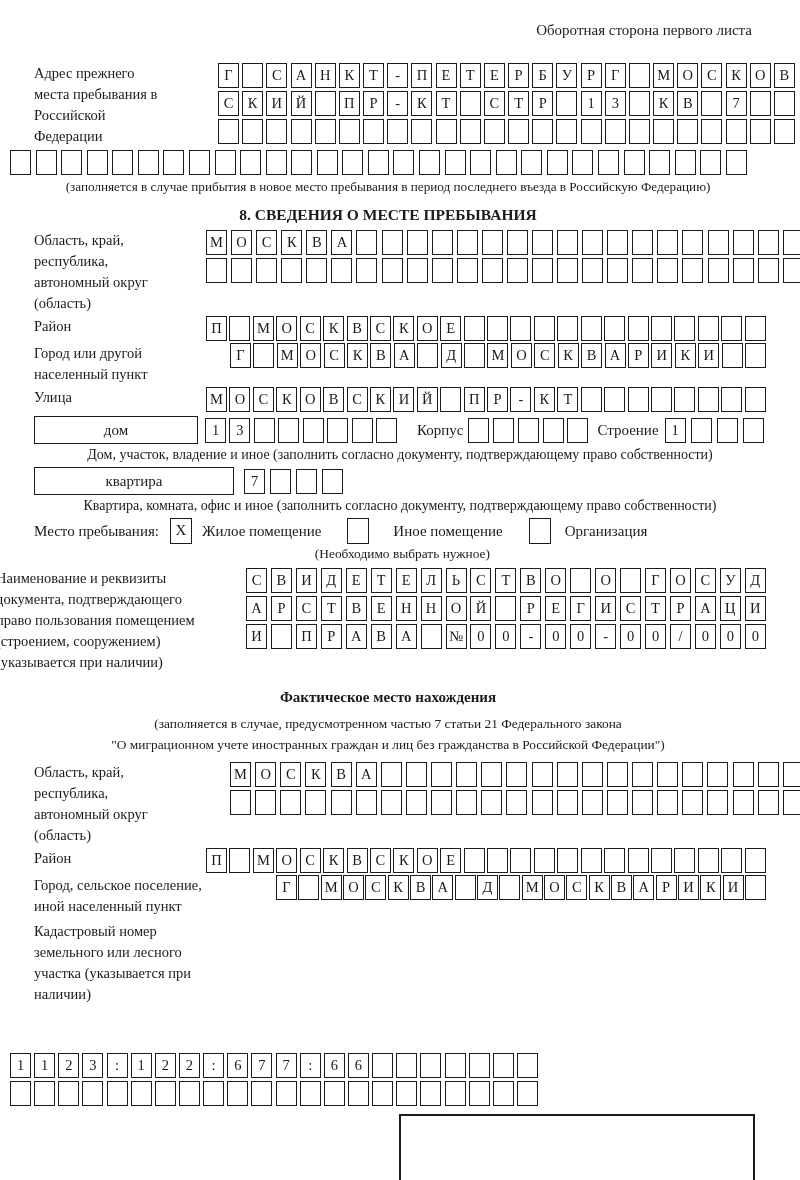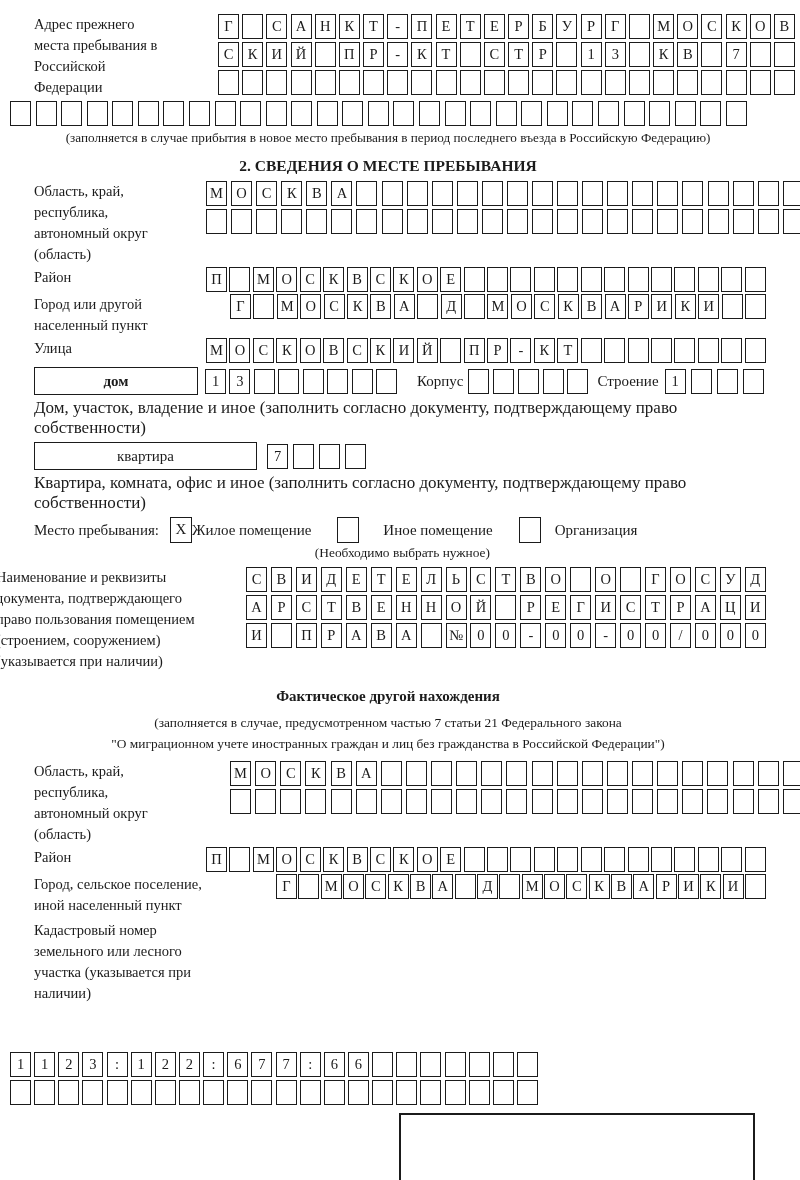--- a/index.html
+++ b/index.html
@@ -20,21 +20,21 @@
     font-size:14.5px;line-height:22px;overflow:hidden;
   }
   
   .w-top{width:160px}.w-std{width:148px}.w-city1{width:172px}
   .w-doc{width:226px}.w-area2{width:172px}.w-city2{width:218px}
   
   .cw-top{width:577px}.cw-std{width:598px}.cw-city1{width:574px}
   .cw-doc{width:520px}.cw-area2{width:574px}.cw-city2{width:528px}
   .cw-full{width:737px;margin-top:3px;}
   .note-center{text-align:center;font-size:13.2px;margin:4px 0 11px 0;}
-  .note-left{font-size:17px;margin:3px 0 3px 24px;}
+  .note-left{font-size:14px;margin:3px 0 3px 24px;text-align:center;}
   .sec-title{text-align:center;font-weight:bold;font-size:15.5px;margin:9px 0 6px 0;}
   .sub-title{text-align:center;font-weight:bold;font-size:15px;margin:16px 0 8px 0;}
   .sub-note{text-align:center;font-size:13.4px;line-height:19px;margin:0 0 2px 0;}
   .bigbox{
     height:28px;box-sizing:border-box;border:1.8px solid #1b1b1b;
     display:flex;align-items:center;justify-content:center;font-size:15px;
   }
   .inline-row{display:flex;align-items:center;margin:4px 0 2px 24px;}
   .inline-lbl{font-size:15px;white-space:nowrap;}
   .checkbox{
@@ -44,20 +44,21 @@
   .stay-note{margin:2px 0 4px 170px;width:310px;text-align:right;font-size:13.4px;}
   .stamp-wrap{margin:8px 0 0 378px;width:378px;}
   .stamp-box{width:356px;height:172px;box-sizing:border-box;border:2px solid #1b1b1b;margin:0 auto 7px auto;}
   .mt6{margin-top:6px;justify-content:flex-end;}
 </style>
 </head>
 <body>
 
 <div class="page">
 
+  <div class="header-note">Оборотная сторона первого листа</div>
 
   <div class="field">
     <div class="lbl w-top">Адрес прежнего места пребывания в Российской Федерации</div>
     <div class="rows">
       <div class="cells cw-top">
           <span class="cell">Г</span>
           <span class="cell"></span>
           <span class="cell">С</span>
           <span class="cell">А</span>
           <span class="cell">Н</span>
@@ -161,21 +162,21 @@
       <span class="cell"></span>
       <span class="cell"></span>
       <span class="cell"></span>
       <span class="cell"></span>
       <span class="cell"></span>
       <span class="cell"></span>
       <span class="cell"></span>
     </div>
   <div class="note-center">(заполняется в случае прибытия в новое место пребывания в период последнего въезда в Российскую Федерацию)</div>
 
-  <div class="sec-title">2. СВЕДЕНИЯ О МЕСТЕ ПРЕБЫВАНИЯ</div>
+  <div class="sec-title">8. СВЕДЕНИЯ О МЕСТЕ ПРЕБЫВАНИЯ</div>
 
   <div class="field">
     <div class="lbl w-std">Область, край, республика, автономный округ (область)</div>
     <div class="rows">
       <div class="cells cw-std">
           <span class="cell">М</span>
           <span class="cell">О</span>
           <span class="cell">С</span>
           <span class="cell">К</span>
           <span class="cell">В</span>
@@ -311,21 +312,21 @@
         <span class="cell"></span>
         <span class="cell"></span>
         <span class="cell"></span>
         <span class="cell"></span>
         <span class="cell"></span>
         <span class="cell"></span>
       </div>
   </div>
 
   <div class="inline-row">
-    <div class="bigbox" style="width:164px;font-weight:bold;">дом</div>
+    <div class="bigbox" style="width:164px;">дом</div>
     <div class="cells" style="width:192px;margin-left:7px;">
         <span class="cell">1</span>
         <span class="cell">3</span>
         <span class="cell"></span>
         <span class="cell"></span>
         <span class="cell"></span>
         <span class="cell"></span>
         <span class="cell"></span>
         <span class="cell"></span>
       </div>
@@ -341,34 +342,34 @@
     <div class="cells" style="width:99px;margin-left:6px;">
         <span class="cell">1</span>
         <span class="cell"></span>
         <span class="cell"></span>
         <span class="cell"></span>
       </div>
   </div>
   <div class="note-left">Дом, участок, владение и иное (заполнить согласно документу, подтверждающему право собственности)</div>
 
   <div class="inline-row">
-    <div class="bigbox" style="width:223px;">квартира</div>
+    <div class="bigbox" style="width:200px;">квартира</div>
     <div class="cells" style="width:99px;margin-left:10px;">
         <span class="cell">7</span>
         <span class="cell"></span>
         <span class="cell"></span>
         <span class="cell"></span>
       </div>
   </div>
   <div class="note-left">Квартира, комната, офис и иное (заполнить согласно документу, подтверждающему право собственности)</div>
 
   <div class="inline-row">
     <div class="inline-lbl">Место пребывания:</div>
     <div class="checkbox" style="margin-left:11px;">X</div>
-    <div class="inline-lbl" style="">Жилое помещение</div>
+    <div class="inline-lbl" style="margin-left:10px;">Жилое помещение</div>
     <div class="checkbox" style="margin-left:26px;"></div>
     <div class="inline-lbl" style="margin-left:24px;">Иное помещение</div>
     <div class="checkbox" style="margin-left:26px;"></div>
     <div class="inline-lbl" style="margin-left:14px;">Организация</div>
   </div>
   <div class="stay-note">(Необходимо выбрать нужное)</div>
 
   <div class="field mt6">
     <div class="lbl w-doc">Наименование и реквизиты документа, подтверждающего право пользования помещением (строением, сооружением) (указывается при наличии)</div>
     <div class="rows">
@@ -437,21 +438,21 @@
           <span class="cell">0</span>
           <span class="cell">0</span>
           <span class="cell">/</span>
           <span class="cell">0</span>
           <span class="cell">0</span>
           <span class="cell">0</span>
         </div>
     </div>
   </div>
 
-  <div class="sub-title">Фактическое другой нахождения</div>
+  <div class="sub-title">Фактическое место нахождения</div>
   <div class="sub-note">(заполняется в случае, предусмотренном частью 7 статьи 21 Федерального закона</div>
   <div class="sub-note" style="margin-bottom:8px;">"О миграционном учете иностранных граждан и лиц без гражданства в Российской Федерации")</div>
 
   <div class="field">
     <div class="lbl w-area2">Область, край, республика, автономный округ (область)</div>
     <div class="rows">
       <div class="cells cw-area2">
           <span class="cell">М</span>
           <span class="cell">О</span>
           <span class="cell">С</span>

